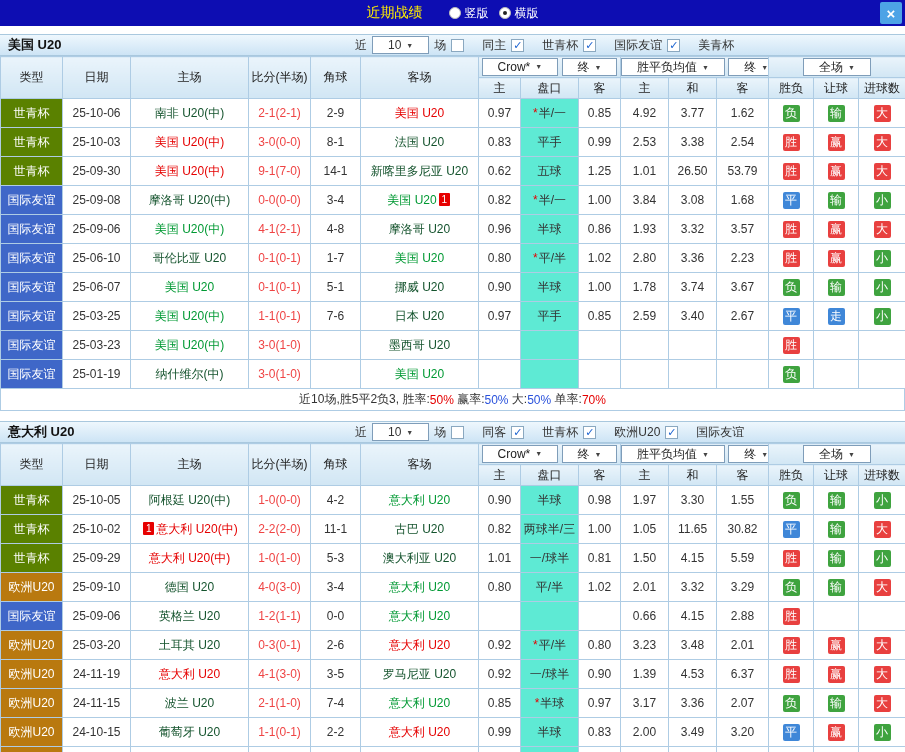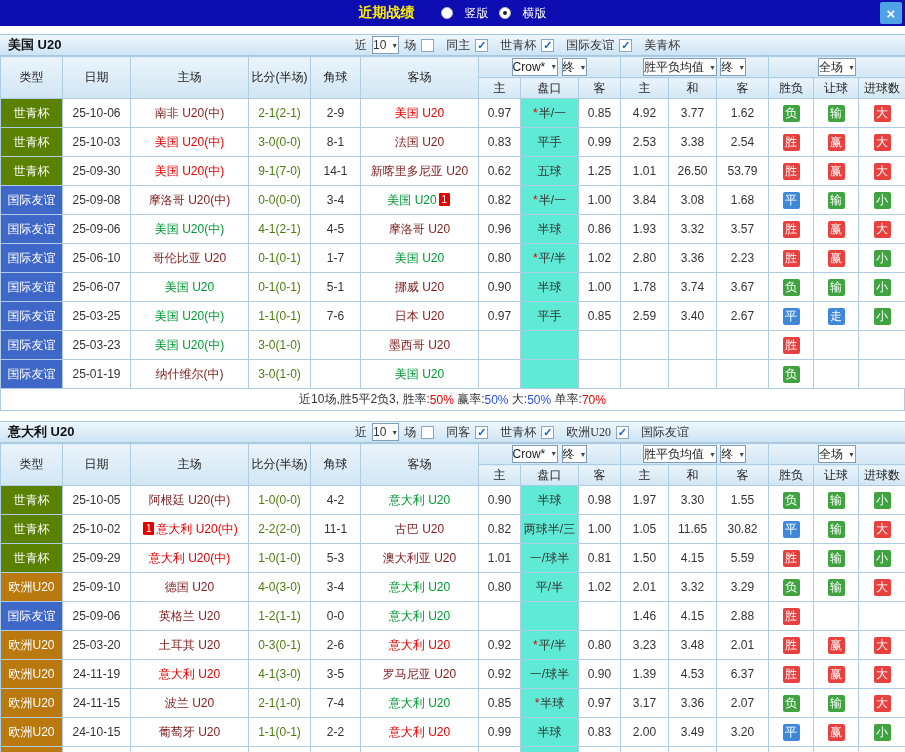--- a/index.html
+++ b/index.html
@@ -2,49 +2,49 @@
 <html><head>
 <meta charset="utf-8">
 <style>
   * { margin:0; padding:0; box-sizing:border-box; }
   html,body { width:905px; height:752px; overflow:hidden; }
   body { font-family:"Liberation Sans","DejaVu Sans",sans-serif; font-size:12px; color:#333; background:#fff; }
 
   
   .titlebar { height:26px; background:#0d0db2; position:relative; display:flex; align-items:center; justify-content:center; }
   .titlebar-center { display:flex; align-items:center; gap:10px; }
-  .dlg-title { color:#ffee00; font-weight:bold; font-size:14px; margin-right:16px; }
-  .radio { display:inline-flex; align-items:center; gap:12px; color:#fff; cursor:pointer; }
+  .dlg-title { color:#ffee00; font-weight:normal; font-size:14px; margin-right:16px; }
+  .radio { display:inline-flex; align-items:center; gap:4px; color:#fff; cursor:pointer; }
   .radio-dot { width:12px; height:12px; border-radius:50%; background:#fff; border:1px solid #bbb; position:relative; display:inline-block; }
   .radio-dot.sel::after { content:""; position:absolute; left:3px; top:3px; width:4px; height:4px; background:#222; border-radius:50%; }
   .close-btn { position:absolute; right:3px; top:2px; width:22px; height:22px; background:#4da3e6; color:#fff; font-weight:bold; font-size:15px; display:flex; align-items:center; justify-content:center; border-radius:2px; cursor:pointer; }
 
   .gap8 { height:8px; } .gap10 { height:10px; }
 
   
   .section-bar { height:22px; background:linear-gradient(#eef7fd,#cde4f5); border-top:1px solid #a9c8de; border-bottom:1px solid #a9c8de; display:flex; align-items:center; padding:0 8px; position:relative; }
   .section-title { font-weight:bold; font-size:13px; color:#111; }
   .filters { position:absolute; left:355px; display:flex; align-items:center; gap:5px; }
-  .chk { display:inline-flex; align-items:center; gap:12px; cursor:pointer;font-family:Liberation Serif, serif; }
+  .chk { display:inline-flex; align-items:center; gap:18px; cursor:pointer; }
   .checkbox { width:13px; height:13px; background:#fff; border:1px solid #8aa8c0; display:inline-flex; align-items:center; justify-content:center; font-size:11px; line-height:11px; color:#1a62d0; font-weight:bold; }
-  .select { background:#fff; border:1px solid #7f9db9; height:18px; padding:0 0; display:inline-flex; align-items:center; gap:5px; cursor:pointer; white-space:nowrap; }
+  .select { background:#fff; border:1px solid #7f9db9; height:18px; padding:0 15px; display:inline-flex; align-items:center; gap:5px; cursor:pointer; white-space:nowrap; }
   .select .arr { font-size:7px; color:#444; }
 
   
   table { border-collapse:collapse; width:905px; table-layout:fixed; }
   th,td { border:1px solid #aecce4; text-align:center; overflow:hidden; white-space:nowrap; vertical-align:middle; }
   thead th { background:linear-gradient(#eaf4fb,#d1e6f4); height:21px; font-weight:normal; color:#222; }
   tbody td { height:29px; background:#fff; }
   td.hcap-cell { background:#5eead4; }
   td.type-cell { color:#fff; }
   .type-green { background:#5a8100; }
   .type-blue { background:#3f67c8; }
   .type-orange { background:#b9790f; }
-  .t-red { color:#e50000; } .t-green { color:#009933; } .t-black { color:#7f1d1d; }
-  .score-cell { color:#4d7c0f; }
+  .t-red { color:#e50000; } .t-green { color:#009933; } .t-black { color:#14532d; }
+  .score-cell { color:#ef4444; }
   .star { color:#e50000; margin-right:1px; }
   .rc { display:inline-block; min-width:11px; height:13px; line-height:13px; background:#e60000; color:#fff; font-size:10px; padding:0 1px; margin:0 2px; border-radius:1px; vertical-align:1px; }
   .badge { display:inline-block; width:17px; height:17px; line-height:17px; border-radius:2px; color:#fff; font-size:12px; }
   .b-red { background:#e8403f; } .b-green { background:#3fa33f; } .b-blue { background:#3f87d8; }
 
   
   .summary { height:22px; border:1px solid #aecce4; border-top:none; display:flex; align-items:center; justify-content:center; white-space:pre; background:#fff; }
   .seg-black { color:#333; } .seg-red { color:#e50000; } .seg-blue { color:#2a52dc; }
 </style>
 </head>
@@ -228,21 +228,21 @@
     <td>1.68</td>
     <td><span class="badge auto-hide b-blue">平</span></td>
     <td><span class="badge auto-hide b-green">输</span></td>
     <td><span class="badge auto-hide b-green">小</span></td>
   </tr>
         <tr>
     <td class="type-cell type-blue">国际友谊</td>
     <td>25-09-06</td>
     <td><span class="t-green">美国 U20(中)</span></td>
     <td class="score-cell">4-1(2-1)</td>
-    <td>4-5</td>
+    <td>4-8</td>
     <td><span class="t-black">摩洛哥 U20</span></td>
     <td>0.96</td>
     <td class="hcap-cell"><span>半球</span></td>
     <td>0.86</td>
     <td>1.93</td>
     <td>3.32</td>
     <td>3.57</td>
     <td><span class="badge auto-hide b-red">胜</span></td>
     <td><span class="badge auto-hide b-red">赢</span></td>
     <td><span class="badge auto-hide b-red">大</span></td>
@@ -505,21 +505,21 @@
         <tr>
     <td class="type-cell type-blue">国际友谊</td>
     <td>25-09-06</td>
     <td><span class="t-black">英格兰 U20</span></td>
     <td class="score-cell">1-2(1-1)</td>
     <td>0-0</td>
     <td><span class="t-green">意大利 U20</span></td>
     <td></td>
     <td class="hcap-cell"><span></span></td>
     <td></td>
-    <td>1.46</td>
+    <td>0.66</td>
     <td>4.15</td>
     <td>2.88</td>
     <td><span class="badge auto-hide b-red">胜</span></td>
     <td></td>
     <td></td>
   </tr>
         <tr>
     <td class="type-cell type-orange">欧洲U20</td>
     <td>25-03-20</td>
     <td><span class="t-black">土耳其 U20</span></td>

